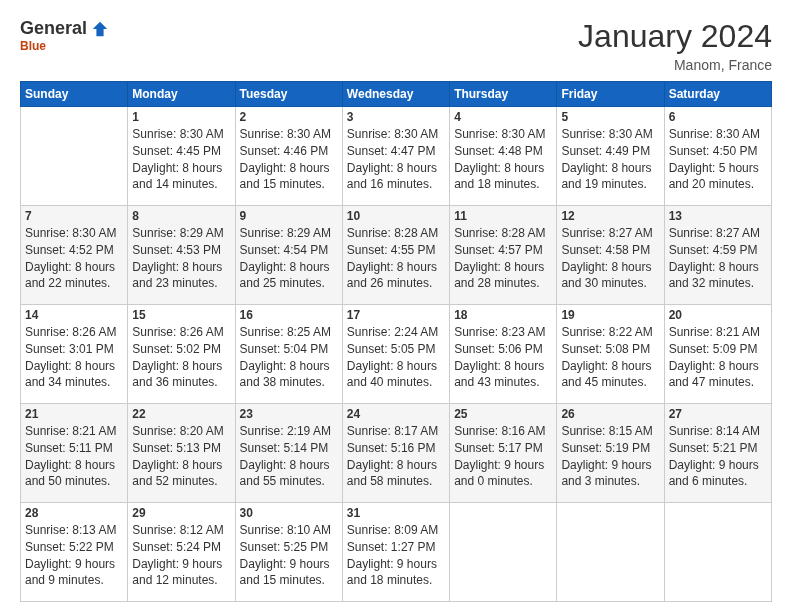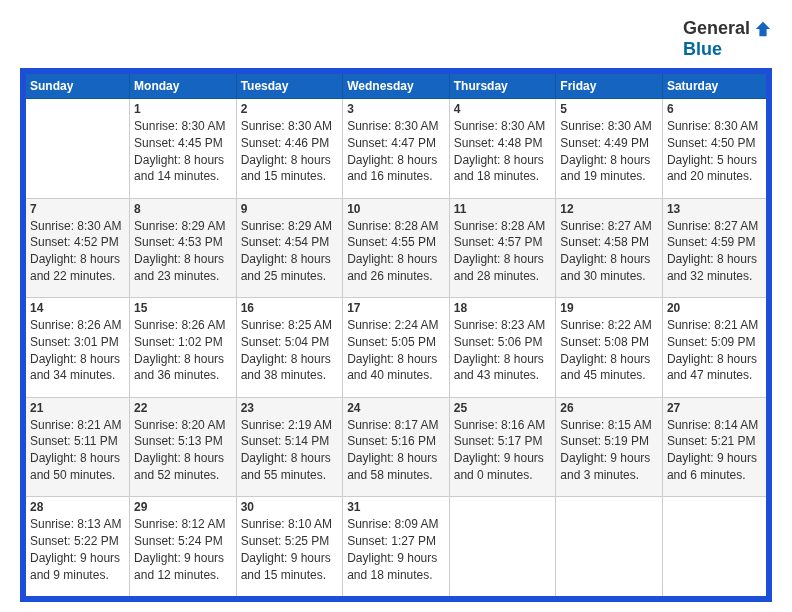--- a/index.html
+++ b/index.html
@@ -9,21 +9,20 @@
       width: 792px;
       height: 612px;
       overflow: hidden;
     }
     .page {
       width: 792px;
       height: 612px;
       padding: 18px 20px 10px 20px;
       display: flex;
       flex-direction: column;
-      align-items: flex-end;
     }
     .header {
       display: flex;
       justify-content: space-between;
       align-items: flex-start;
       margin-bottom: 8px;
     }
     .logo {
       display: flex;
       flex-direction: column;
@@ -33,23 +32,23 @@
       display: flex;
       align-items: center;
       gap: 2px;
     }
     .logo-general {
       font-size: 18px;
       font-weight: bold;
       color: #333;
     }
     .logo-blue {
-      font-size: 18px;
+      font-size: 12px;
       font-weight: bold;
-      color: #0369a1;
+      color: #c2410c;
     }
     .logo-icon {
       width: 18px;
       height: 18px;
       margin-left: 2px;
     }
     .title-section {
       text-align: right;
     }
     .month-title {
@@ -57,21 +56,21 @@
       color: #333;
       font-weight: normal;
     }
     .location {
       font-size: 14px;
       color: #555;
       margin-top: 2px;
     }
     .calendar {
       flex: 1;
-      border: 6px solid #1d4ed8;
+      border: 1px solid #1d4ed8;
       border-collapse: collapse;
       width: 100%;
       table-layout: fixed;
     }
     .calendar th {
       background: #1565c0;
       color: white;
       padding: 5px 4px;
       font-size: 12px;
       font-weight: bold;
@@ -117,20 +116,24 @@
 <div class="page">
   <div class="header">
     <div class="logo">
       <div class="logo-text">
         <span class="logo-general">General</span>
         <svg class="logo-icon" viewBox="0 0 20 20">
           <polygon points="10,2 18,10 14,10 14,18 6,18 6,10 2,10" fill="#1565c0"></polygon>
         </svg>
       </div>
       <span class="logo-blue">Blue</span>
+    </div>
+    <div class="title-section">
+      <div class="month-title">January 2024</div>
+      <div class="location">Manom, France</div>
     </div>
   </div>
 
   <table class="calendar">
     <thead>
       <tr>
         <th>Sunday</th>
         <th>Monday</th>
         <th>Tuesday</th>
         <th>Wednesday</th>
@@ -255,21 +258,21 @@
         <div class="cell-data">
           <span>Sunrise: 8:26 AM</span><br>
           <span>Sunset: 3:01 PM</span><br>
           <span>Daylight: 8 hours and 34 minutes.</span>
         </div>
       </td>
           <td>
         <span class="day-number">15</span>
         <div class="cell-data">
           <span>Sunrise: 8:26 AM</span><br>
-          <span>Sunset: 1:02 PM</span><br>
+          <span>Sunset: 5:02 PM</span><br>
           <span>Daylight: 8 hours and 36 minutes.</span>
         </div>
       </td>
           <td>
         <span class="day-number">16</span>
         <div class="cell-data">
           <span>Sunrise: 8:25 AM</span><br>
           <span>Sunset: 5:04 PM</span><br>
           <span>Daylight: 8 hours and 38 minutes.</span>
         </div>

